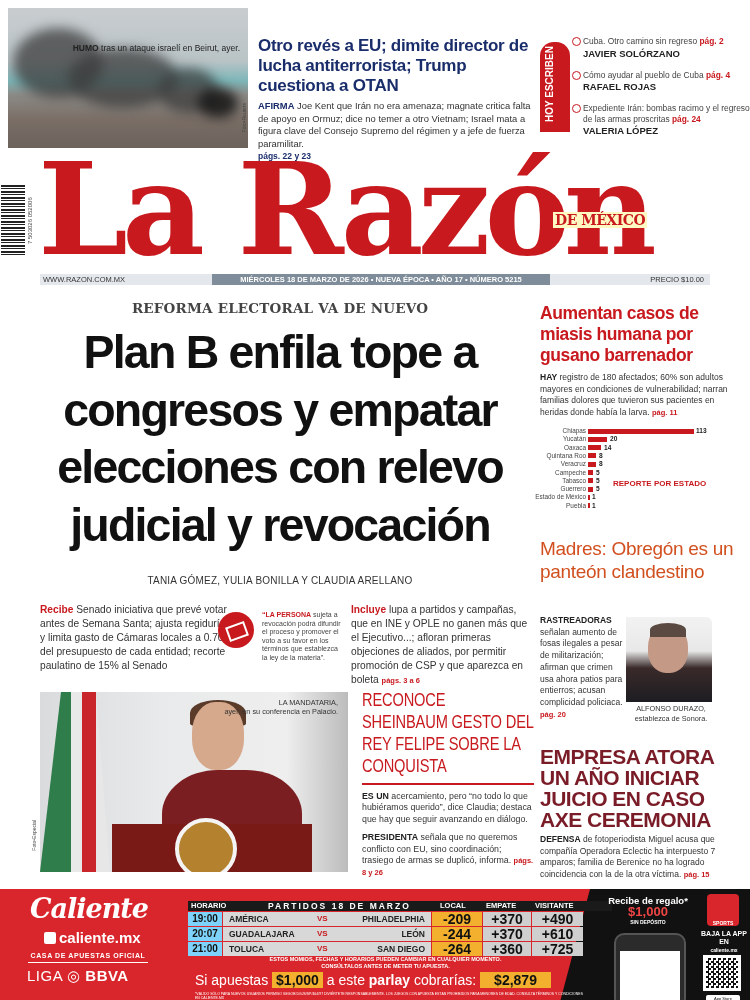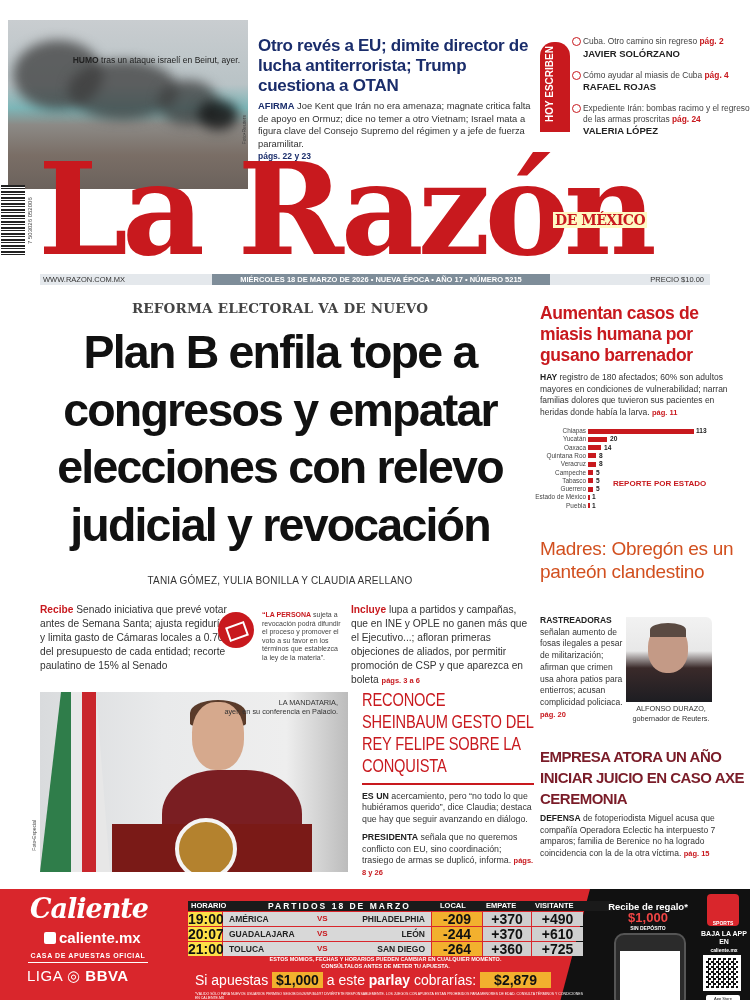--- a/index.html
+++ b/index.html
@@ -1,19 +1,19 @@
 <!DOCTYPE html>
 <html><head>
 <meta charset="utf-8">
 <style>
 *{box-sizing:border-box;margin:0;padding:0;}
 body{width:750px;height:1000px;background:#fff;font-family:"Liberation Sans",sans-serif;color:#222;position:relative;overflow:hidden;}
 .abs{position:absolute;}
 
-#top-photo{left:8px;top:20px;width:240px;height:169px;overflow:hidden;background:linear-gradient(180deg,#c9cdd0 0%,#b9c3c6 38%,#7db6b8 52%,#8c8a86 62%,#7a6e66 80%,#6b625c 100%);}
+#top-photo{left:8px;top:8px;width:240px;height:140px;overflow:hidden;background:linear-gradient(180deg,#c9cdd0 0%,#b9c3c6 38%,#7db6b8 52%,#8c8a86 62%,#7a6e66 80%,#6b625c 100%);}
 #top-photo .smoke{position:absolute;border-radius:50%;background:rgba(60,60,60,0.75);filter:blur(6px);}
 #top-photo .cap{position:absolute;right:8px;top:35px;font-size:8.5px;color:#222;text-align:right;line-height:1.2;}
 #top-photo .credit{position:absolute;right:1px;top:95px;font-size:5px;color:#444;writing-mode:vertical-rl;transform:rotate(180deg);}
 #top-story{left:258px;top:36px;width:275px;}
 #top-story h2{font-size:17px;line-height:20px;font-weight:bold;color:#1a2d6b;letter-spacing:-0.3px;}
 #top-story p{font-size:9.4px;line-height:12.5px;margin-top:4px;color:#333;}
 #top-story b{color:#1a2d6b;}
 #top-story .pg{color:#1a2d6b;font-weight:bold;font-size:8.5px;}
 #hoy-tab{left:540px;top:42px;width:30px;height:90px;background:#c8191e;border-radius:14px 14px 0 0;}
 #hoy-tab span{position:absolute;left:4px;top:84px;transform:rotate(-90deg);transform-origin:0 0;color:#fff;font-weight:bold;font-size:10px;line-height:11px;width:84px;text-align:center;}
@@ -71,51 +71,51 @@
 #sheinbaum-photo .podium{position:absolute;left:72px;top:132px;width:200px;height:50px;background:#7a1a17;}
 #sheinbaum-photo .seal{position:absolute;left:135px;top:126px;width:62px;height:62px;border-radius:50%;background:#b4822e;border:4px solid #f4f4f4;}
 #sheinbaum-photo .cap{position:absolute;right:10px;top:6px;text-align:right;font-size:7.3px;line-height:9.3px;color:#333;}
 #sheinbaum-credit{left:31px;top:820px;font-size:5px;color:#444;writing-mode:vertical-rl;transform:rotate(180deg);}
 #sheinbaum-story{left:362px;top:689px;width:172px;}
 #sheinbaum-story h2{font-family:"Liberation Sans",sans-serif;font-size:18.8px;line-height:22px;color:#c8191e;font-weight:normal;transform:scaleX(0.78);transform-origin:0 0;width:220px;letter-spacing:-0.2px;}
 #sheinbaum-story .rule{height:1.5px;background:#c8191e;margin-top:6px;width:172px;}
 #sheinbaum-story p{font-size:8.8px;line-height:11.8px;color:#333;margin-top:6px;}
 #sheinbaum-story p b{color:#222;}
 #axe-story{left:540px;top:746px;width:205px;}
-#axe-story h2{font-size:15px;line-height:21px;color:#7a1c28;font-weight:bold;letter-spacing:-0.5px;}
+#axe-story h2{font-size:21px;line-height:21px;color:#7a1c28;font-weight:bold;letter-spacing:-0.5px;}
 #axe-story p{font-size:8.5px;line-height:11.7px;color:#333;margin-top:4px;}
 #axe-story p b{color:#222;}
 
 #ad{left:0;top:887px;width:750px;height:113px;background:#d9262c;overflow:hidden;border-top:2px solid #fff;}
 #ad .black{position:absolute;left:590px;top:0;width:160px;height:113px;background:#111;}
 #ad .blackwedge{position:absolute;left:560px;top:0;width:60px;height:113px;background:#111;clip-path:polygon(50% 0,100% 0,100% 100%,0 100%);}
 #ad .brand{position:absolute;left:30px;top:4px;color:#fff;font-family:"DejaVu Serif",serif;font-style:italic;font-weight:bold;font-size:27px;letter-spacing:-1px;}
 #ad .site{position:absolute;left:44px;top:40px;color:#fff;font-weight:bold;font-size:15px;}
 #ad .site:before{content:"";display:inline-block;width:12px;height:12px;background:#fff;border-radius:2px;margin-right:3px;vertical-align:-1px;}
 #ad .casa{position:absolute;left:28px;top:63px;width:120px;color:#fff;font-weight:bold;font-size:7px;letter-spacing:0.6px;border-bottom:1px solid #fff;padding-bottom:3px;text-align:center;}
 #ad .liga{position:absolute;left:27px;top:78px;color:#fff;font-size:15px;letter-spacing:0.5px;}
 #ad .liga b{font-weight:bold;}
 #odds{position:absolute;left:188px;top:12px;width:424px;font-size:10px;}
 #odds .hdr{height:10px;background:#1a1a1a;color:#fff;font-size:7.5px;font-weight:bold;line-height:10px;position:relative;}
 #odds .hdr span{position:absolute;top:0;}
 .orow{height:14px;position:relative;margin-top:1px;}
 .orow .cell{position:absolute;top:0;height:14px;line-height:14px;}
-.orow .time{left:0;width:34px;background:#fde047;font-weight:bold;font-size:14px;text-align:center;color:#111;}
+.orow .time{left:0;width:34px;background:#7dd3fc;font-weight:bold;font-size:10px;text-align:center;color:#111;}
 .orow .match{left:35px;width:208px;background:#d8d8d8;font-size:8.5px;font-weight:bold;color:#222;}
 .orow .match .home{position:absolute;left:6px;}
 .orow .match .vs{position:absolute;left:94px;color:#c8191e;font-size:8px;}
 .orow .match .away{position:absolute;right:6px;}
 .orow .local{left:244px;width:50px;background:#f2b02e;font-size:14px;font-weight:bold;text-align:center;color:#111;}
 .orow .draw{left:295px;width:48px;background:#cfcfcf;font-size:14px;font-weight:bold;text-align:center;color:#111;}
 .orow .away-odd{left:344px;width:51px;background:#cfcfcf;font-size:14px;font-weight:bold;text-align:center;color:#111;}
 #ad .disc{position:absolute;left:188px;top:67px;width:395px;text-align:center;color:#fff;font-weight:bold;font-size:5.5px;line-height:7px;}
 #ad .parlay{position:absolute;left:195px;top:83px;width:390px;color:#fff;font-size:14px;white-space:nowrap;}
 #ad .parlay .box{background:#f2b02e;color:#111;font-weight:bold;padding:0 4px;}
 #ad .fine{position:absolute;left:195px;top:103px;width:390px;color:#fff;font-size:3.5px;}
-#ad .gift{position:absolute;left:603px;top:12px;width:90px;text-align:center;color:#fff;font-weight:bold;font-size:9.5px;line-height:11px;}
+#ad .gift{position:absolute;left:603px;top:6px;width:90px;text-align:center;color:#fff;font-weight:bold;font-size:9.5px;line-height:11px;}
 #ad .gift .amt{color:#f04545;font-size:13px;display:block;}
 #ad .gift .sd{font-size:5px;display:block;}
 #ad .phone{position:absolute;left:614px;top:44px;width:72px;height:75px;border-radius:10px;background:#2b2b2b;border:2px solid #555;}
 #ad .phone .scr{position:absolute;left:4px;top:16px;width:60px;height:55px;background:#fff;}
 #ad .applogo{position:absolute;left:707px;top:5px;width:32px;height:32px;background:#d9262c;border-radius:4px;color:#fff;font-weight:bold;font-size:5px;text-align:center;line-height:58px;}
 #ad .baja{position:absolute;left:698px;top:41px;width:52px;text-align:center;color:#fff;font-weight:bold;font-size:7px;line-height:8px;}
 #ad .qr{position:absolute;left:703px;top:66px;width:38px;height:36px;background:repeating-conic-gradient(#111 0 25%,#fff 0 50%) 0 0/5px 5px;border:3px solid #fff;}
 #ad .store{position:absolute;left:706px;top:106px;width:34px;height:7px;background:#fff;border-radius:2px;font-size:4px;line-height:7px;text-align:center;color:#111;}
 </style>
 </head>
@@ -137,21 +137,21 @@
 
 <div id="hoy-tab" class="abs">
     <span>HOY ESCRIBEN</span>
   </div>
 <div id="columnists" class="abs">
   <div class="col-item">
     <div class="t"><span>Cuba. Otro camino sin regreso </span><b>pág. 2</b></div>
     <div class="n">JAVIER SOLÓRZANO</div>
   </div>
   <div class="col-item">
-    <div class="t"><span>Cómo ayudar al miasis de Cuba </span><b>pág. 4</b></div>
+    <div class="t"><span>Cómo ayudar al pueblo de Cuba </span><b>pág. 4</b></div>
     <div class="n">RAFAEL ROJAS</div>
   </div>
   <div class="col-item">
     <div class="t"><span>Expediente Irán: bombas racimo y el regreso de las armas proscritas </span><b>pág. 24</b></div>
     <div class="n">VALERIA LÓPEZ</div>
   </div>
 </div>
 
 <div id="barcode" class="abs"></div>
 <div id="barcode-num" class="abs">7 503026 052006</div>
@@ -234,21 +234,21 @@
 <div id="chart-title" class="abs">REPORTE POR ESTADO</div>
 
 <div id="right-story2" class="abs">
   <h2>Madres: Obregón es un panteón clandestino</h2>
 </div>
 <div id="rastreadoras" class="abs"><b>RASTREADORAS</b><span> señalan aumento de fosas ilegales a pesar de militarización; afirman que crimen usa ahora patios para entierros; acusan complicidad policiaca.</span><br><span class="pg-red">pág. 20</span></div>
 <div id="durazo-photo" class="abs">
     <div class="face"></div>
     <div class="hair"></div>
   </div>
-<div id="durazo-cap" class="abs"><span>ALFONSO DURAZO,</span><br><span>gobernador de Reuters.</span></div>
+<div id="durazo-cap" class="abs"><span>ALFONSO DURAZO,</span><br><span>establezca de Sonora.</span></div>
 
 <div id="sheinbaum-photo" class="abs">
   <div class="flag-g"></div>
   <div class="jacket"></div>
   <div class="hair"></div>
   <div class="head"></div>
   <div class="podium"></div>
   <div class="seal"></div>
   <div class="cap"><span>LA MANDATARIA,</span><br><span>ayer, en su conferencia en Palacio.</span></div>
 </div>

